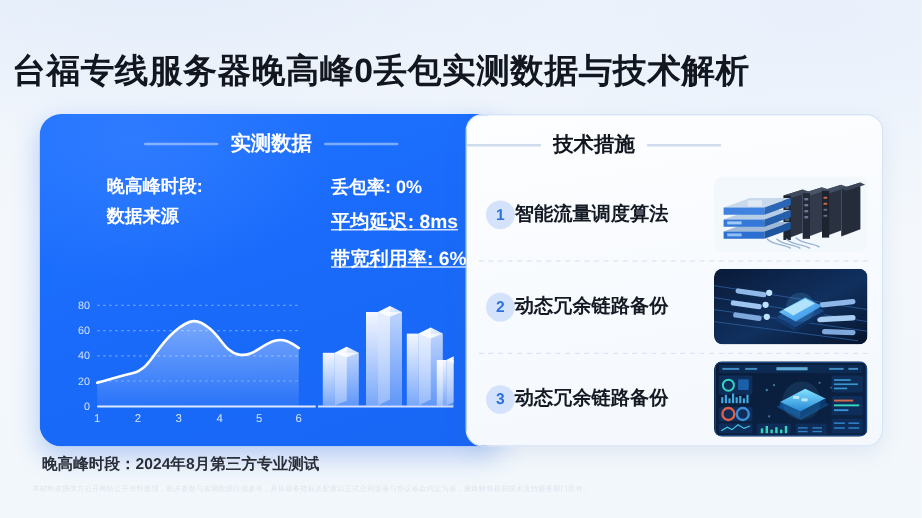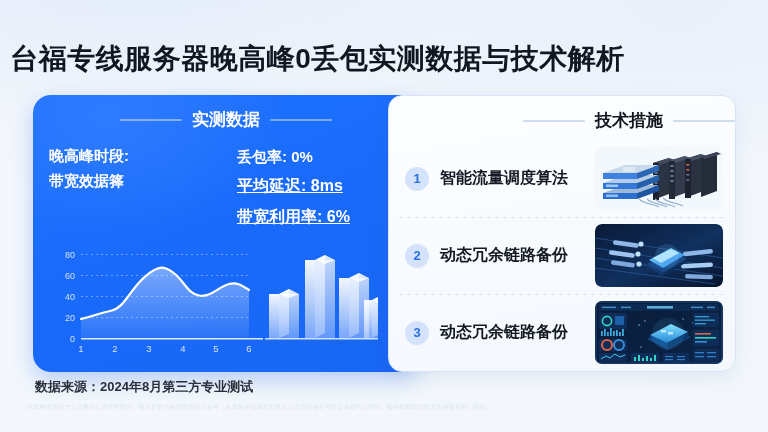--- a/index.html
+++ b/index.html
@@ -80,21 +80,21 @@
   }
 
   .metrics {
     position: absolute;
     top: 48px;
     left: 0;
     width: 100%;
     display: flex;
     padding: 0 14px 0 16px;
   }
-  .metrics-col { flex: 1 1 50%; }
+  .metrics-col { flex: 1 1 50%; margin-left: 40px; }
   .metrics-col.right { padding-left: 10px; }
 
   .m-label {
     color: #ffffff;
     font-size: 15px;
     font-weight: bold;
     line-height: 25px;
     white-space: nowrap;
   }
   .m-big {
@@ -140,21 +140,21 @@
     overflow: hidden;
   }
 
   .panel-right-head {
     position: absolute;
     top: 13px;
     left: 0;
     width: 100%;
     display: flex;
     align-items: center;
-    justify-content: flex-end;
+    justify-content: flex-start;
     gap: 10px;
   }
   .head-rule-dark {
     width: 62px;
     height: 2px;
     background: #cfdcee;
     border-radius: 2px;
   }
   .panel-right-title {
     font-size: 17px;
@@ -197,21 +197,20 @@
     background: #d4e3fb;
     color: #2b6fe0;
     font-size: 13px;
     font-weight: bold;
     display: flex;
     align-items: center;
     justify-content: center;
     line-height: 1;
   }
   .measure-label {
-    margin-left: 11px;
     font-size: 16px;
     font-weight: bold;
     color: #141a24;
     white-space: nowrap;
   }
 
   .thumb {
     position: absolute;
     right: 12px;
     top: 7px;
@@ -255,21 +254,21 @@
 
     <div class="panel-left-head">
       <span class="head-rule"></span>
       <span class="panel-left-title">实测数据</span>
       <span class="head-rule"></span>
     </div>
 
     <div class="metrics">
       <div class="metrics-col">
         <div class="m-label">晚高峰时段:</div>
-        <div class="m-label">带宽效据箨</div>
+        <div class="m-label">数据来源</div>
       </div>
       <div class="metrics-col right">
         <div class="m-row first">丢包率: 0%</div>
         <div class="m-row big-ish">平均延迟: 8ms</div>
         <div class="m-row big-ish">带宽利用率: 6%</div>
       </div>
     </div>
 
     <div class="chart-wrap">
       <svg class="chart-svg" width="345" height="140" viewBox="0 0 345 140">
@@ -612,16 +611,16 @@
               <rect x="70" y="58" width="8" height="1.2"></rect>
               <rect x="82" y="58" width="8" height="1.2"></rect>
             </g>
           </svg>
         </span>
       </div>
 
     </div>
   </div>
 
-  <div class="source-note">数据来源：2024年8月第三方专业测试</div>
+  <div class="source-note">晚高峰时段：2024年8月第三方专业测试</div>
   <div class="disclaimer">本材料依据供方公开网站公开资料整理，相关参数与实测数据仅供参考，具体服务指标及配置以正式合同签署与协议条款约定为准，最终解释权归技术支持服务部门所有。</div>
 
 </div>
 
 </body></html>

